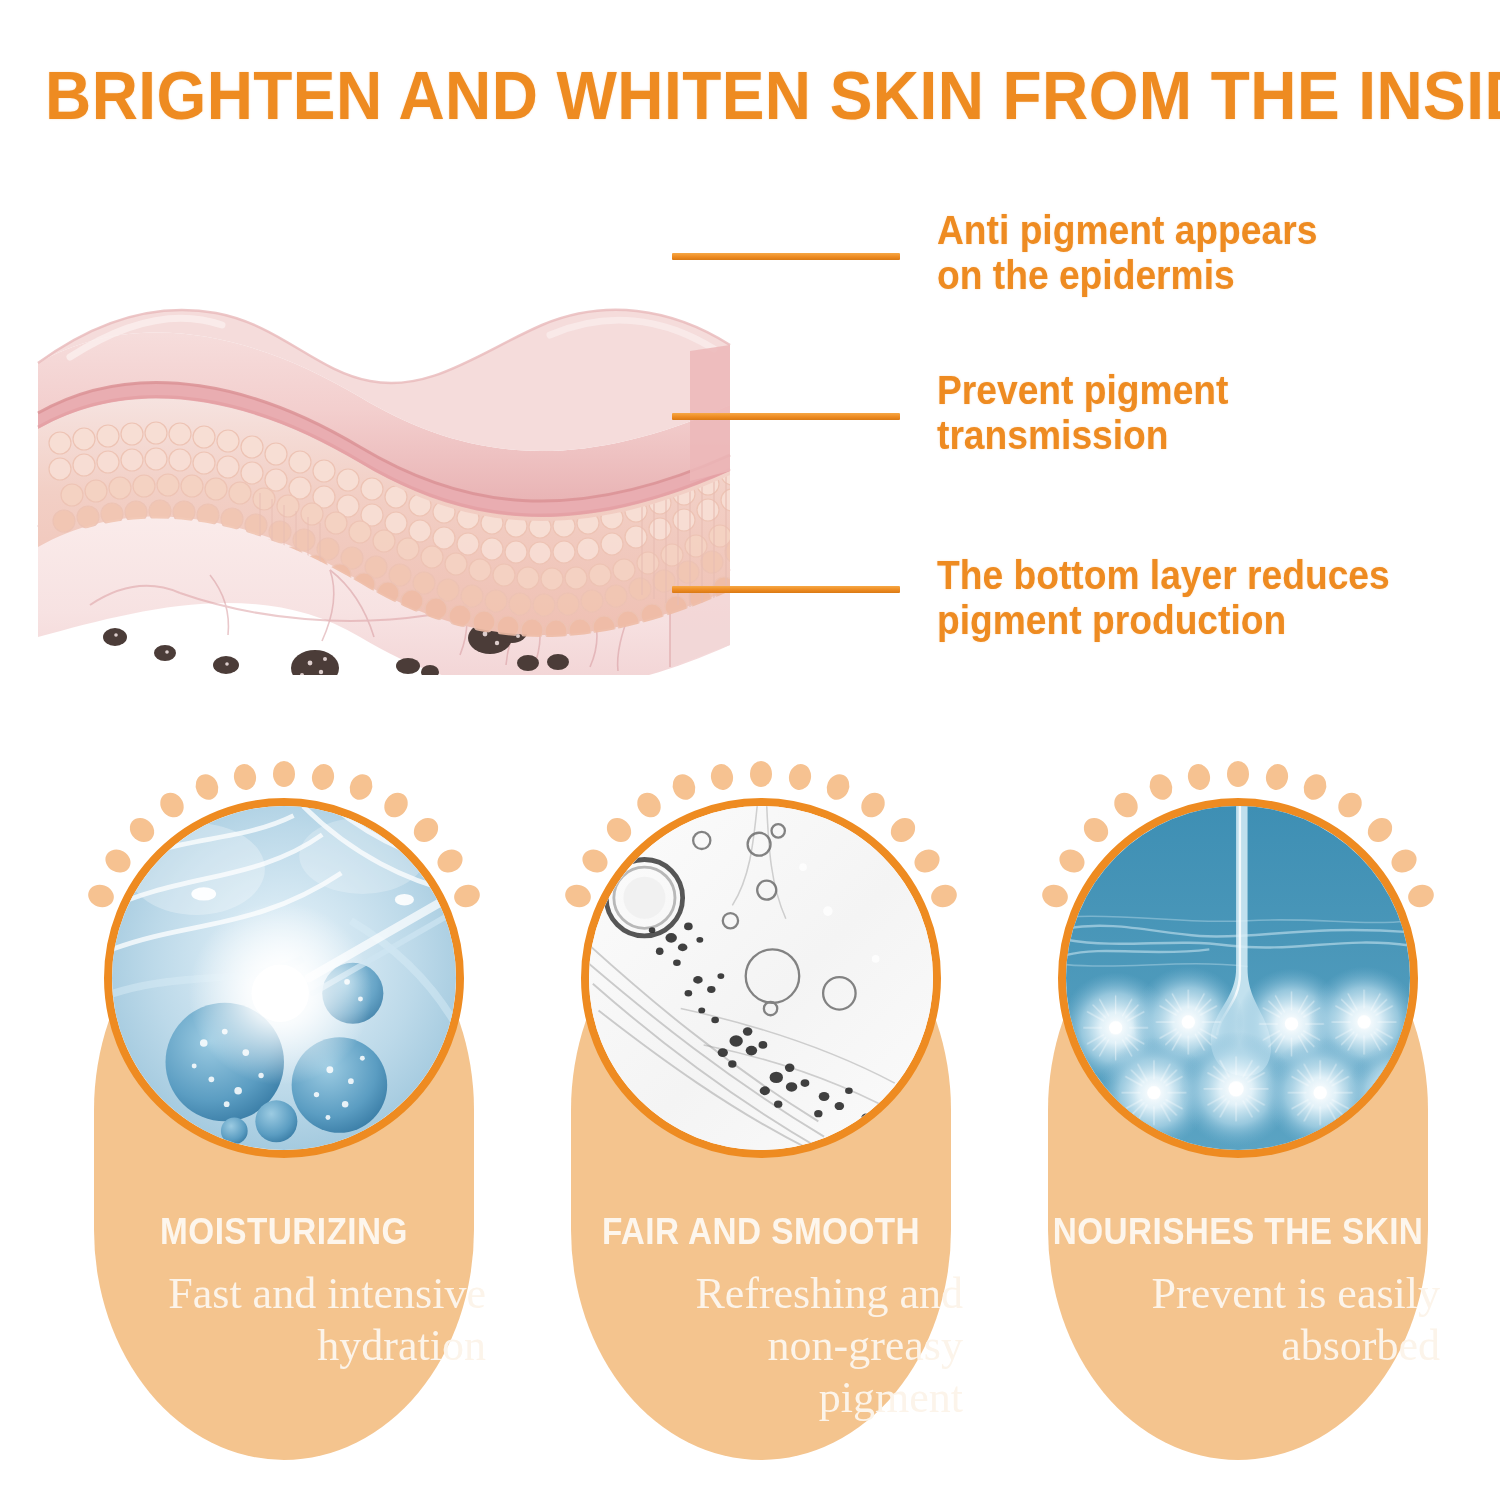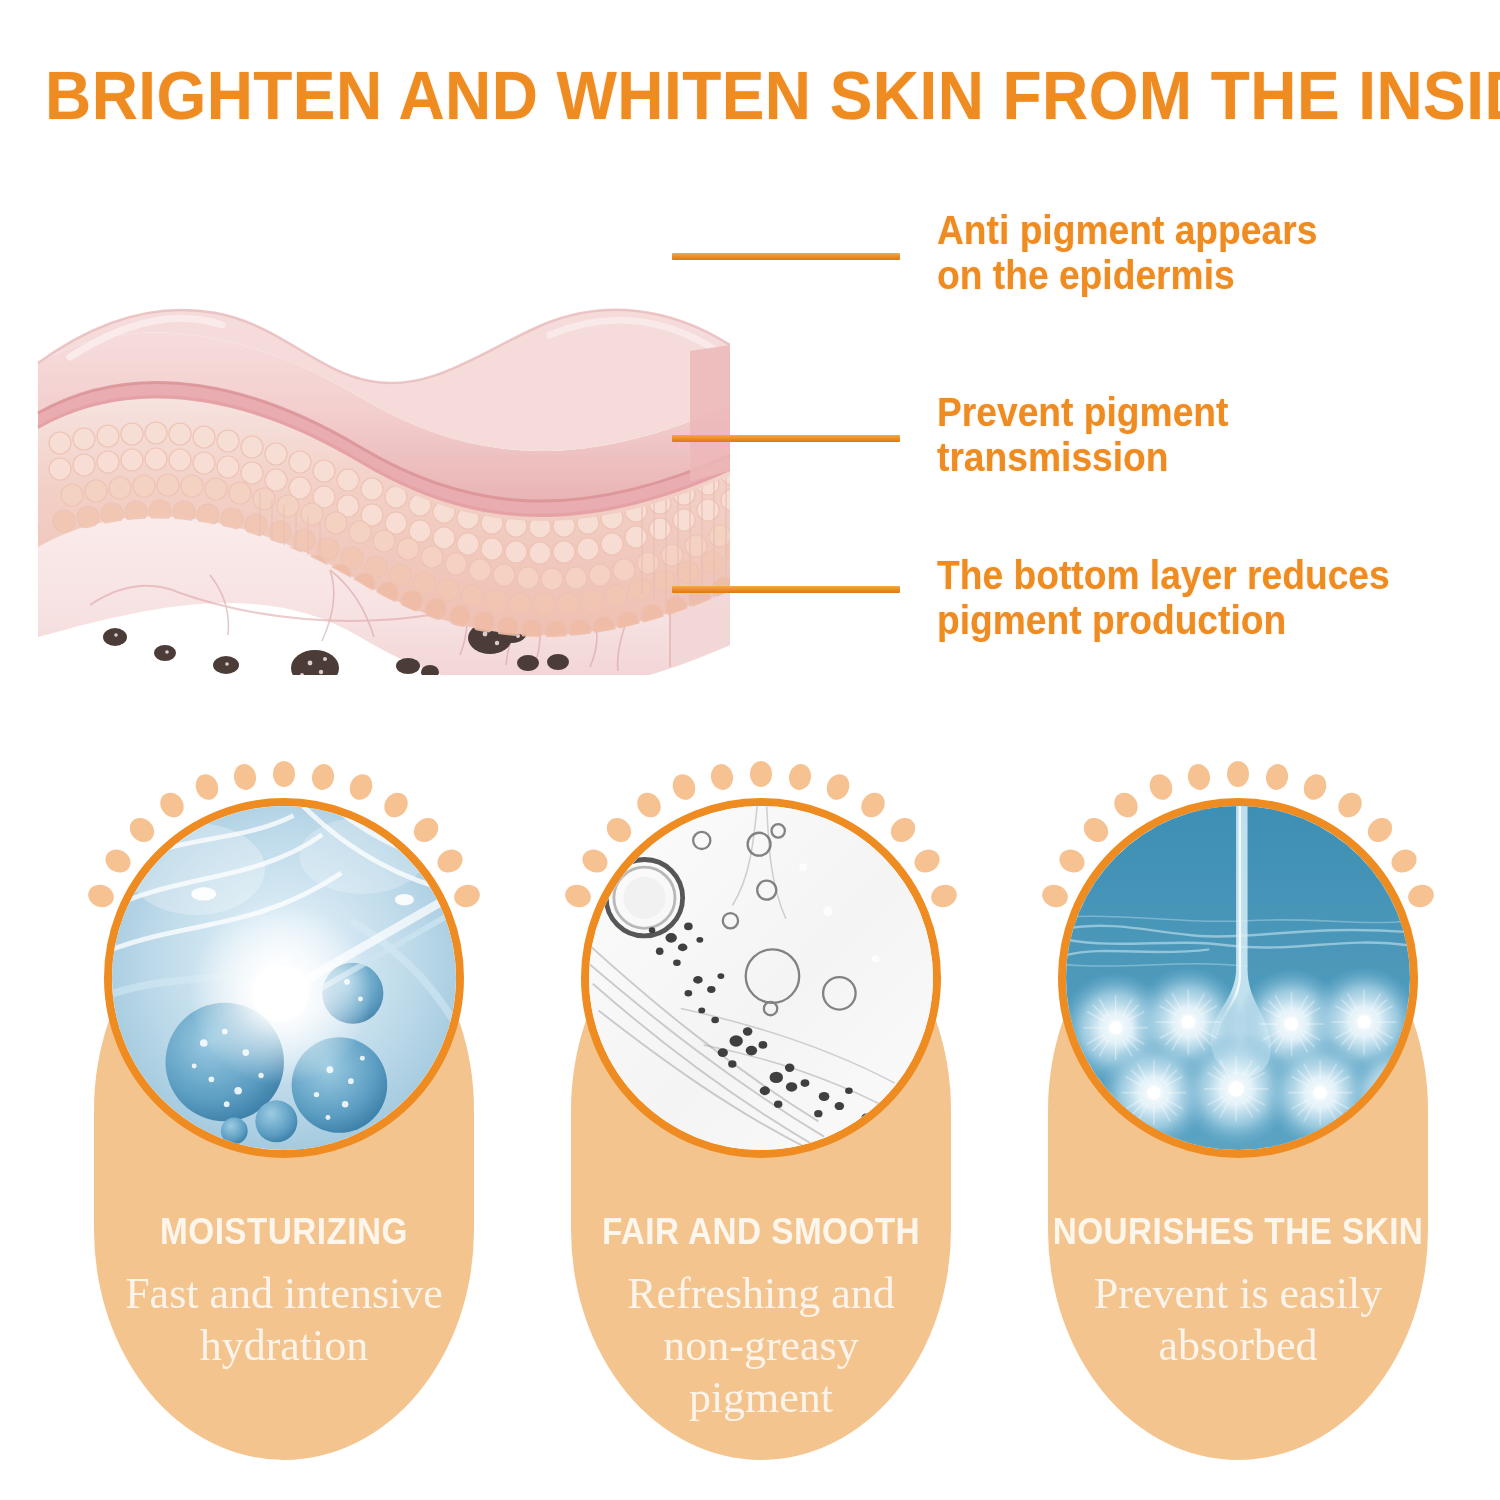--- a/index.html
+++ b/index.html
@@ -49,21 +49,21 @@
     color:#EE8B21;
     transform:scaleX(0.93);
     transform-origin:0 50%;
     text-shadow:0 0 2px rgba(246,198,150,.6);
     white-space:pre-line;
   }
   #annot-1{left:672px;top:176px;width:800px;height:110px;margin-top:32px;}
   #annot-1 .rule{left:0;top:45px;width:228px;}
   #annot-1 .txt{left:265px;top:0px;}
 
-  #annot-2{left:672px;top:368px;width:800px;height:110px;margin-top:22px;}
+  #annot-2{left:672px;top:368px;width:800px;height:110px;}
   #annot-2 .rule{left:0;top:45px;width:228px;}
   #annot-2 .txt{left:265px;top:0px;}
 
   #annot-3{left:672px;top:558px;width:820px;height:110px;}
   #annot-3 .rule{left:0;top:28px;width:228px;}
   #annot-3 .txt{left:265px;top:-5px;}
 
   
   .cards{position:absolute;left:0;top:700px;width:1500px;height:800px;}
   .card{
@@ -100,21 +100,21 @@
     font-weight:bold;
     font-size:37px;
     line-height:40px;
     color:#FDF6ED;
     letter-spacing:0.5px;
     transform:scaleX(0.90);
     white-space:nowrap;
   }
   .card-desc{
     position:absolute;left:14px;top:508px;width:404px;
-    text-align:center;
+    text-align:right;
     font-family:"Liberation Serif",serif;
     font-size:44px;
     line-height:52px;
     color:#FCF4EA;
     white-space:pre-line;
   }
 </style>
 </head>
 <body>
 

